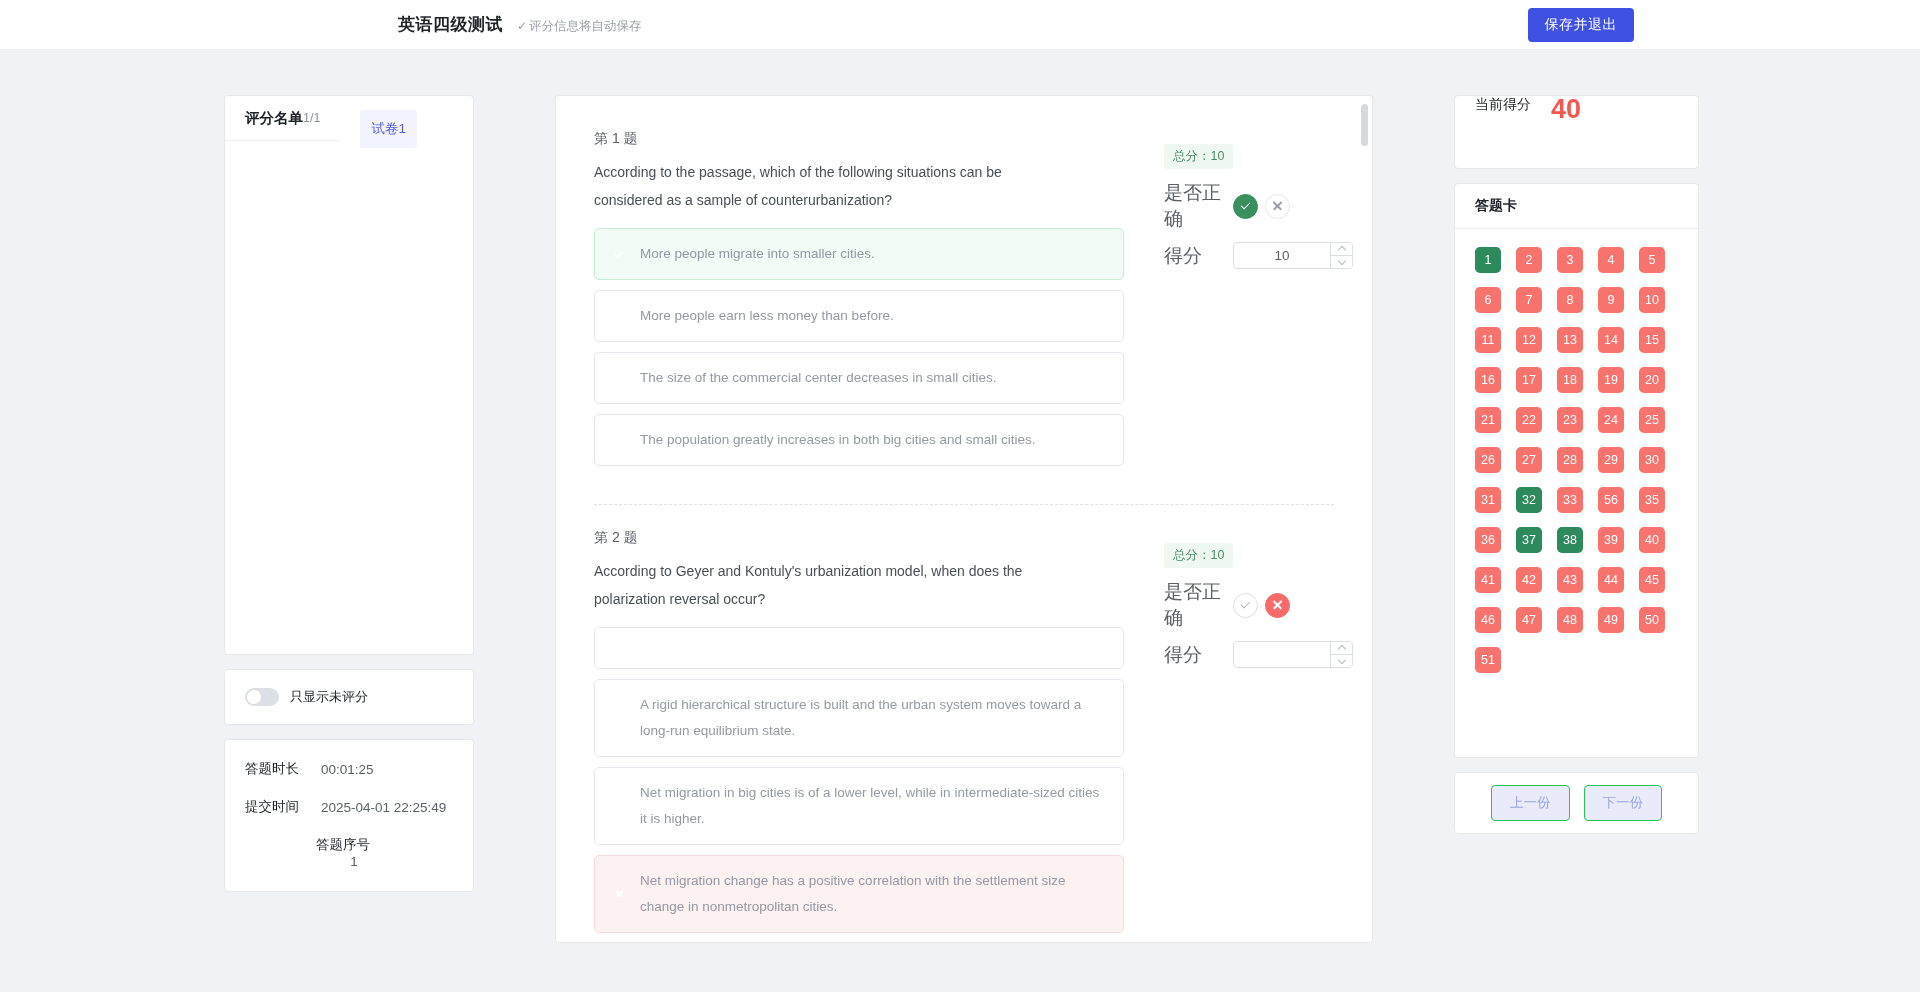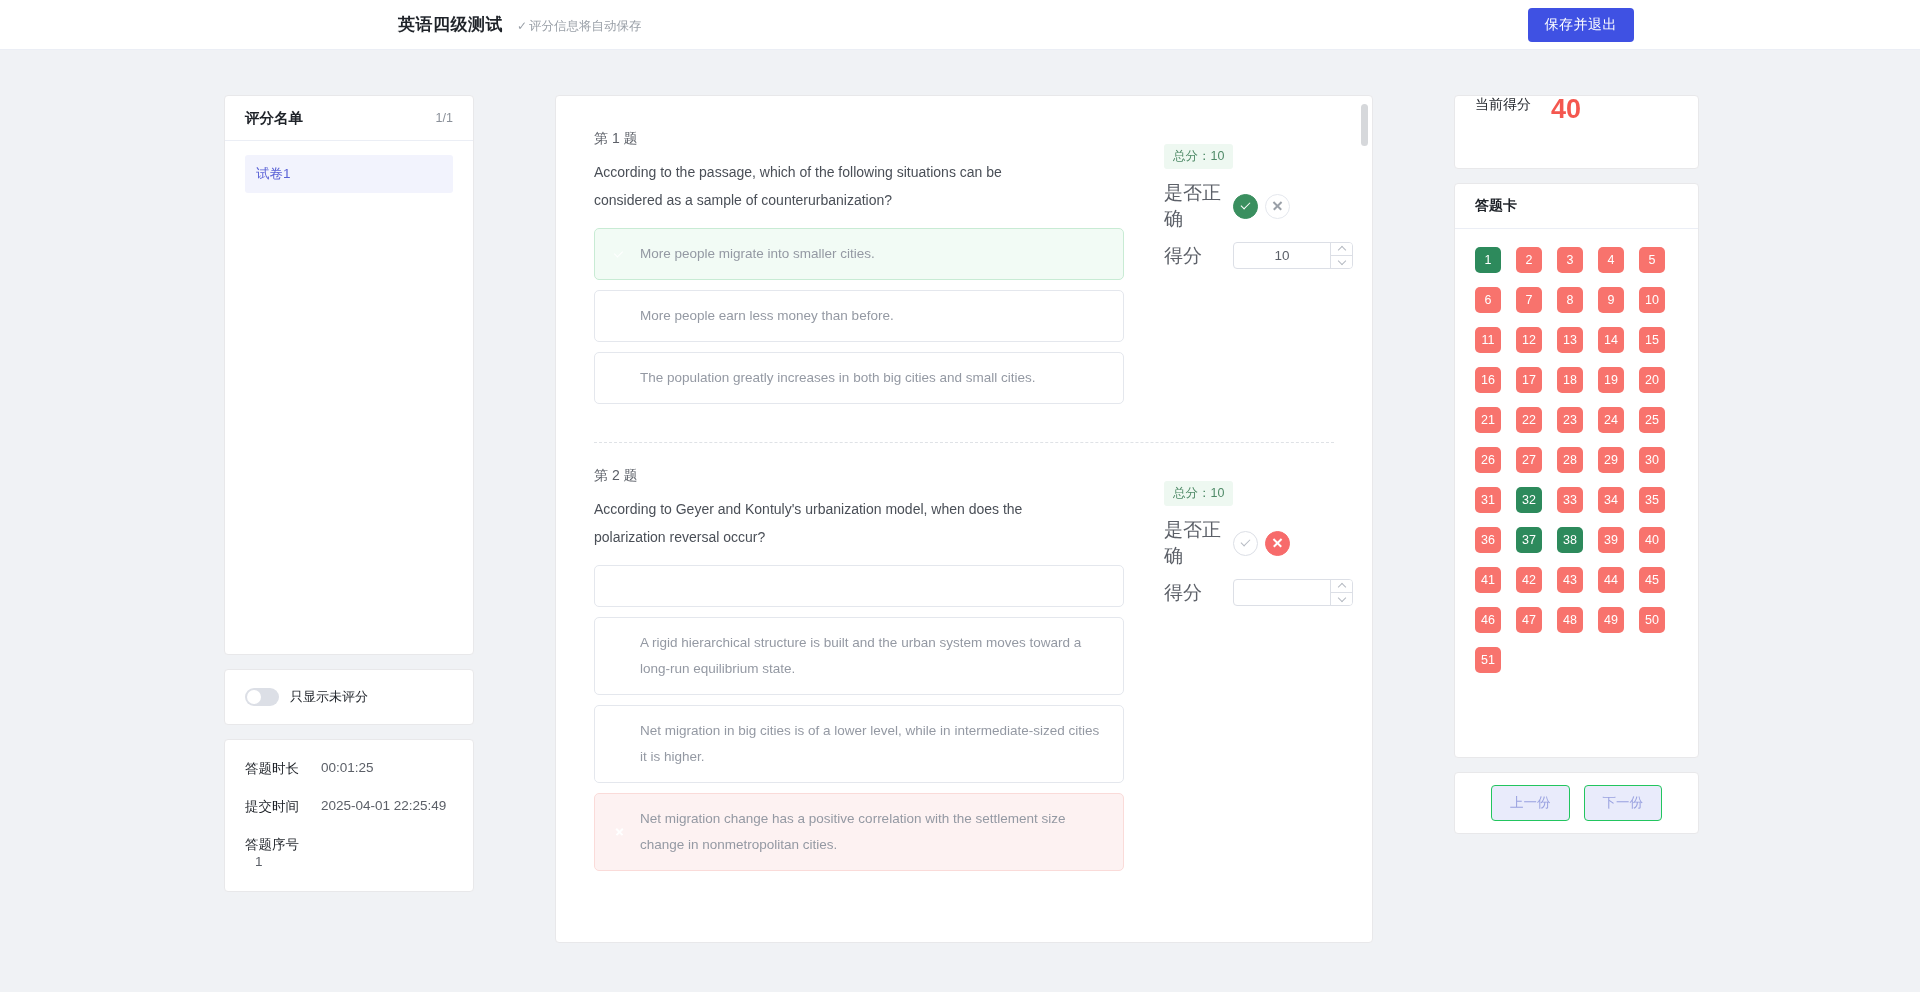--- a/index.html
+++ b/index.html
@@ -68,21 +68,21 @@
   .col-mid { width: 818px; margin-left: 81px; }
   .col-right { width: 245px; margin-left: 81px; }
 
   .card {
     background: #fff;
     border: 1px solid #e8e8ea;
     border-radius: 4px;
   }
 
   
-  .list-card { height: 560px; display: flex; flex-direction: column; }
+  .list-card { height: 560px; display: flex; flex-direction: row; }
   .list-head {
     height: 45px;
     display: flex;
     align-items: center;
     justify-content: space-between;
     padding: 0 20px;
     border-bottom: 1px solid #ebeef5;
   }
   .list-head-title { font-size: 14.5px; color: #1f2329; font-weight: bold; }
   .list-head-count { font-size: 12.5px; color: #8a9099; }
@@ -115,21 +115,21 @@
     content: "";
     position: absolute;
     width: 14px; height: 14px;
     background: #fff;
     border-radius: 50%;
     top: 2px; left: 2px;
   }
   .toggle-label { font-size: 13px; color: #1f2329; margin-left: 11px; }
 
   .info-card { margin-top: 14px; padding: 20px 20px 22px 20px; }
-  .info-row { display: flex; margin-bottom: 20px; font-size: 13.5px; }
+  .info-row { display: flex; align-items: center; margin-bottom: 20px; font-size: 13.5px; }
   .info-row:last-child { margin-bottom: 0; flex-direction: column; }
   .info-key { color: #1f2329; width: 66px; flex: none; }
   .info-val { color: #5c6068; margin-left: 10px; }
 
   
   .content-card {
     height: 848px;
     position: relative;
     overflow: hidden;
     padding: 0;
@@ -429,20 +429,24 @@
             <div class="q-index">第 1 题</div>
             <div class="q-text">According to the passage, which of the following situations can be considered as a sample of counterurbanization?</div>
 
             <div class="option correct">
               <span class="opt-mark"><span class="opt-check"></span></span>
               <span class="opt-text">More people migrate into smaller cities.</span>
             </div>
             <div class="option">
               <span class="opt-mark"><span class="opt-radio"></span></span>
               <span class="opt-text">More people earn less money than before.</span>
+            </div>
+            <div class="option">
+              <span class="opt-mark"><span class="opt-radio"></span></span>
+              <span class="opt-text">The size of the commercial center decreases in small cities.</span>
             </div>
             <div class="option">
               <span class="opt-mark"><span class="opt-radio"></span></span>
               <span class="opt-text">The population greatly increases in both big cities and small cities.</span>
             </div>
           </div>
 
           <div class="q-side">
             <div class="total-badge">
               <span>总分：</span><span>10</span>
@@ -570,21 +574,21 @@
           <div class="sheet-cell c-red">24</div>
           <div class="sheet-cell c-red">25</div>
           <div class="sheet-cell c-red">26</div>
           <div class="sheet-cell c-red">27</div>
           <div class="sheet-cell c-red">28</div>
           <div class="sheet-cell c-red">29</div>
           <div class="sheet-cell c-red">30</div>
           <div class="sheet-cell c-red">31</div>
           <div class="sheet-cell c-green">32</div>
           <div class="sheet-cell c-red">33</div>
-          <div class="sheet-cell c-red">34</div>
+          <div class="sheet-cell c-red">56</div>
           <div class="sheet-cell c-red">35</div>
           <div class="sheet-cell c-red">36</div>
           <div class="sheet-cell c-green">37</div>
           <div class="sheet-cell c-green">38</div>
           <div class="sheet-cell c-red">39</div>
           <div class="sheet-cell c-red">40</div>
           <div class="sheet-cell c-red">41</div>
           <div class="sheet-cell c-red">42</div>
           <div class="sheet-cell c-red">43</div>
           <div class="sheet-cell c-red">44</div>

